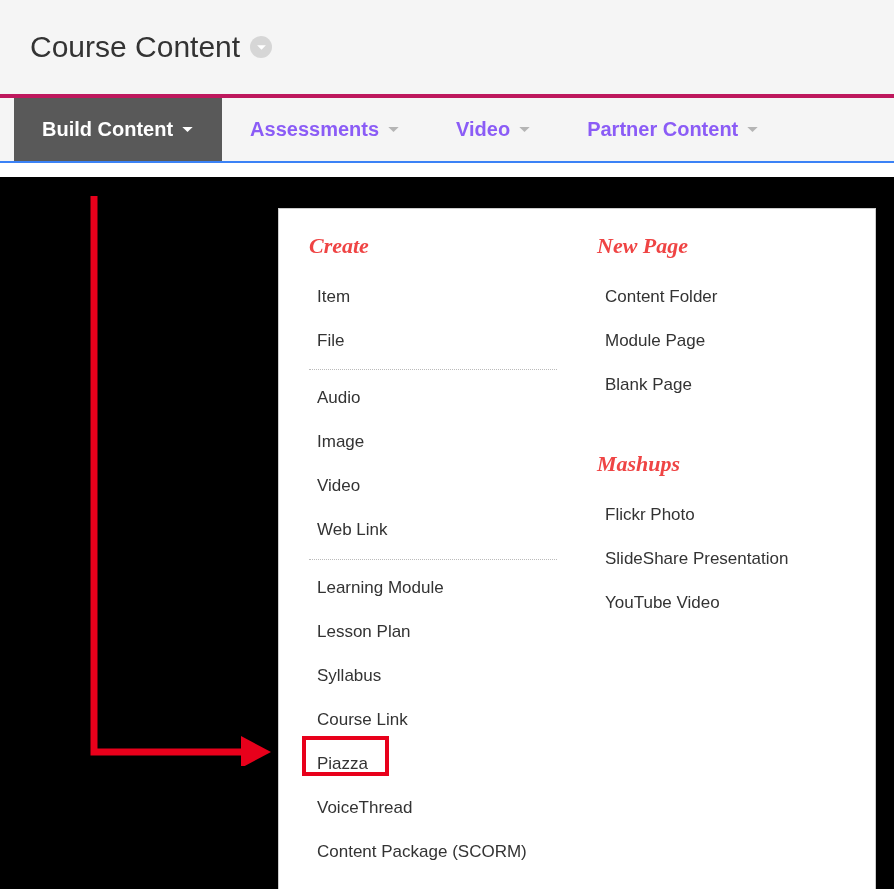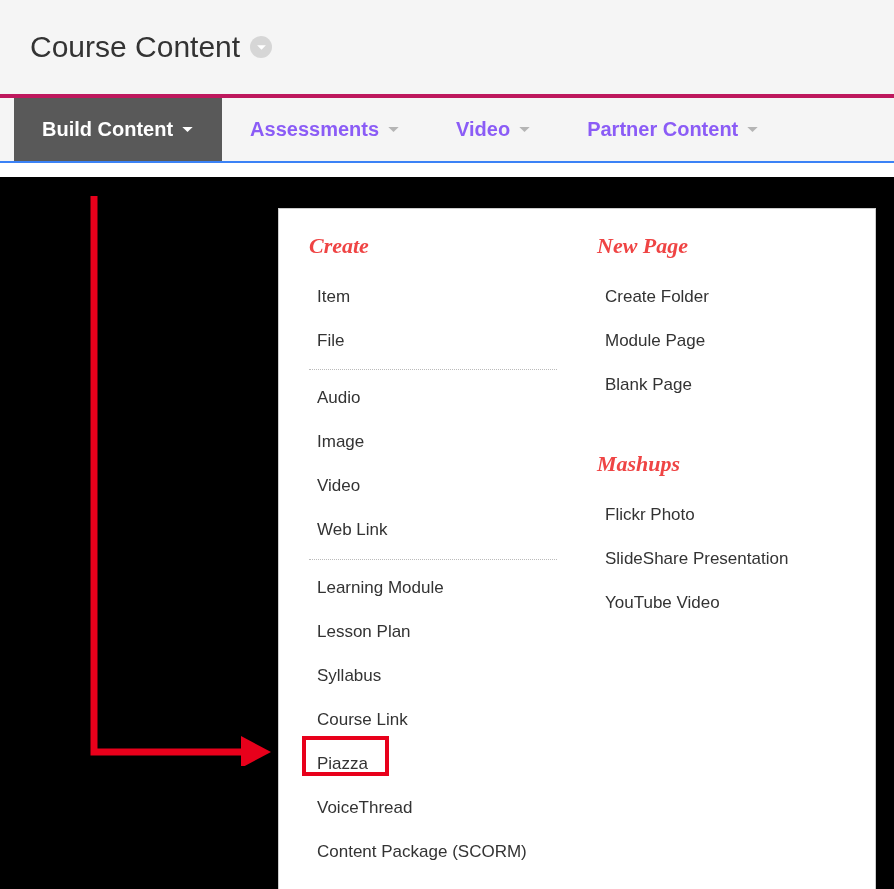--- a/index.html
+++ b/index.html
@@ -189,21 +189,21 @@
     <div class="dropdown-item">Learning Module</div>
     <div class="dropdown-item">Lesson Plan</div>
     <div class="dropdown-item">Syllabus</div>
     <div class="dropdown-item">Course Link</div>
     <div class="dropdown-item">Piazza</div>
     <div class="dropdown-item">VoiceThread</div>
     <div class="dropdown-item">Content Package (SCORM)</div>
   </div>
   <div class="dropdown-col">
     <div class="dropdown-heading">New Page</div>
-    <div class="dropdown-item">Create Folder</div>
+    <div class="dropdown-item">Content Folder</div>
     <div class="dropdown-item">Module Page</div>
     <div class="dropdown-item">Blank Page</div>
     <div class="dropdown-heading spaced">Mashups</div>
     <div class="dropdown-item">Flickr Photo</div>
     <div class="dropdown-item">SlideShare Presentation</div>
     <div class="dropdown-item">YouTube Video</div>
   </div>
 </div>
 
 <div class="highlight-box" style="top:736px; left:302px; width:87px; height:40px;"></div>

